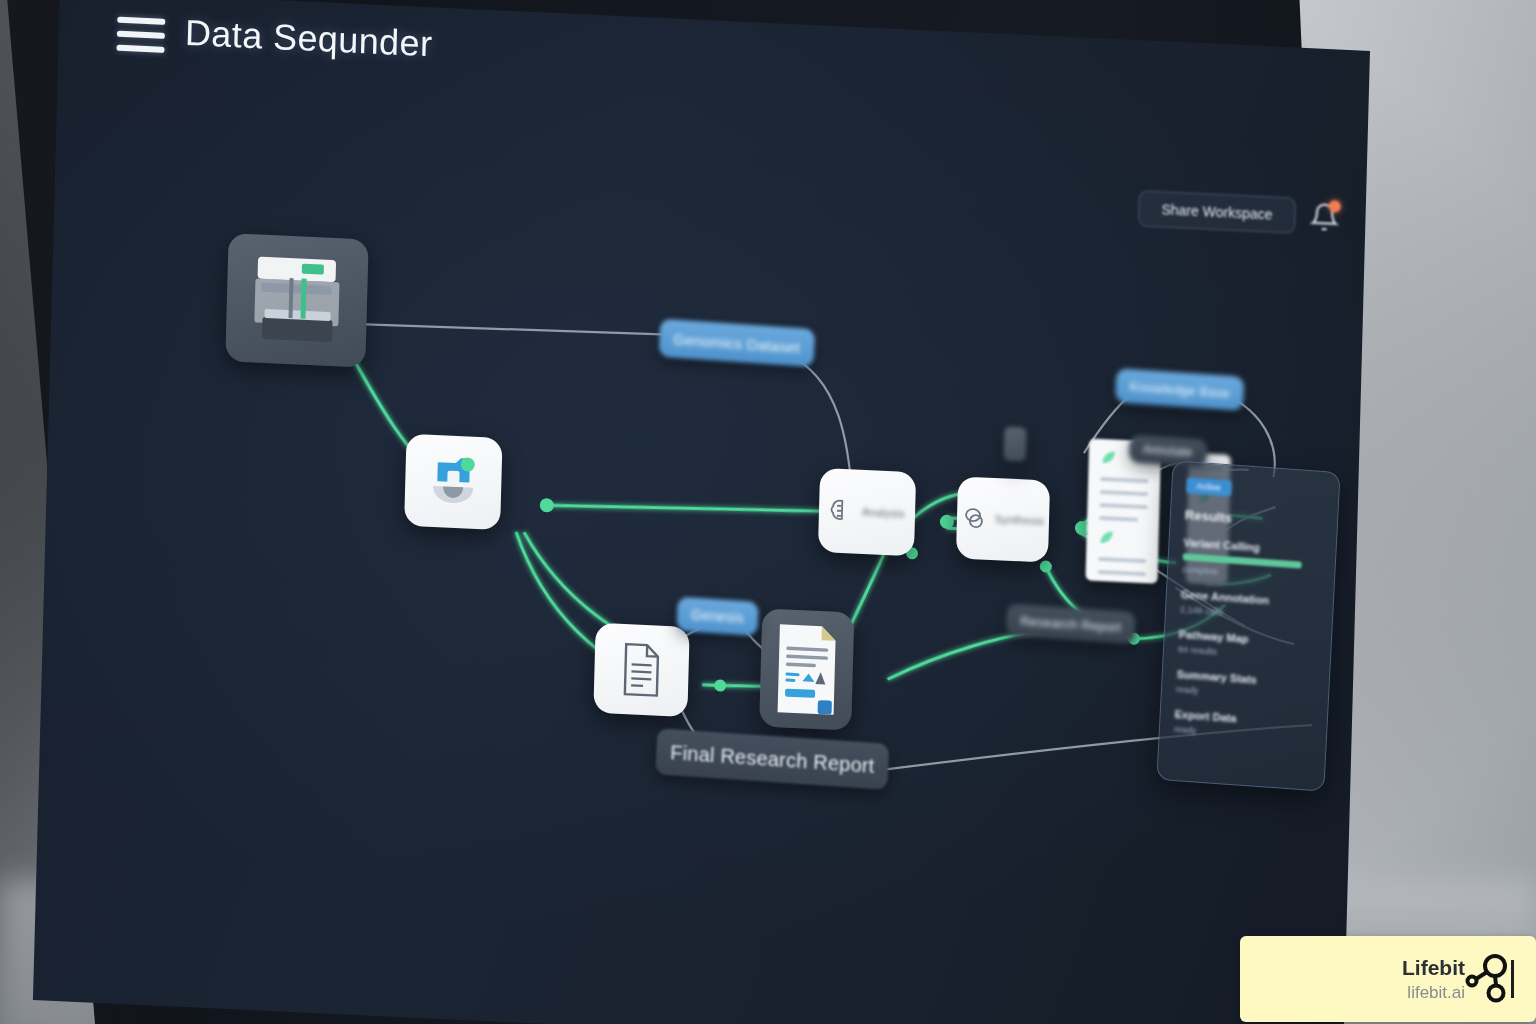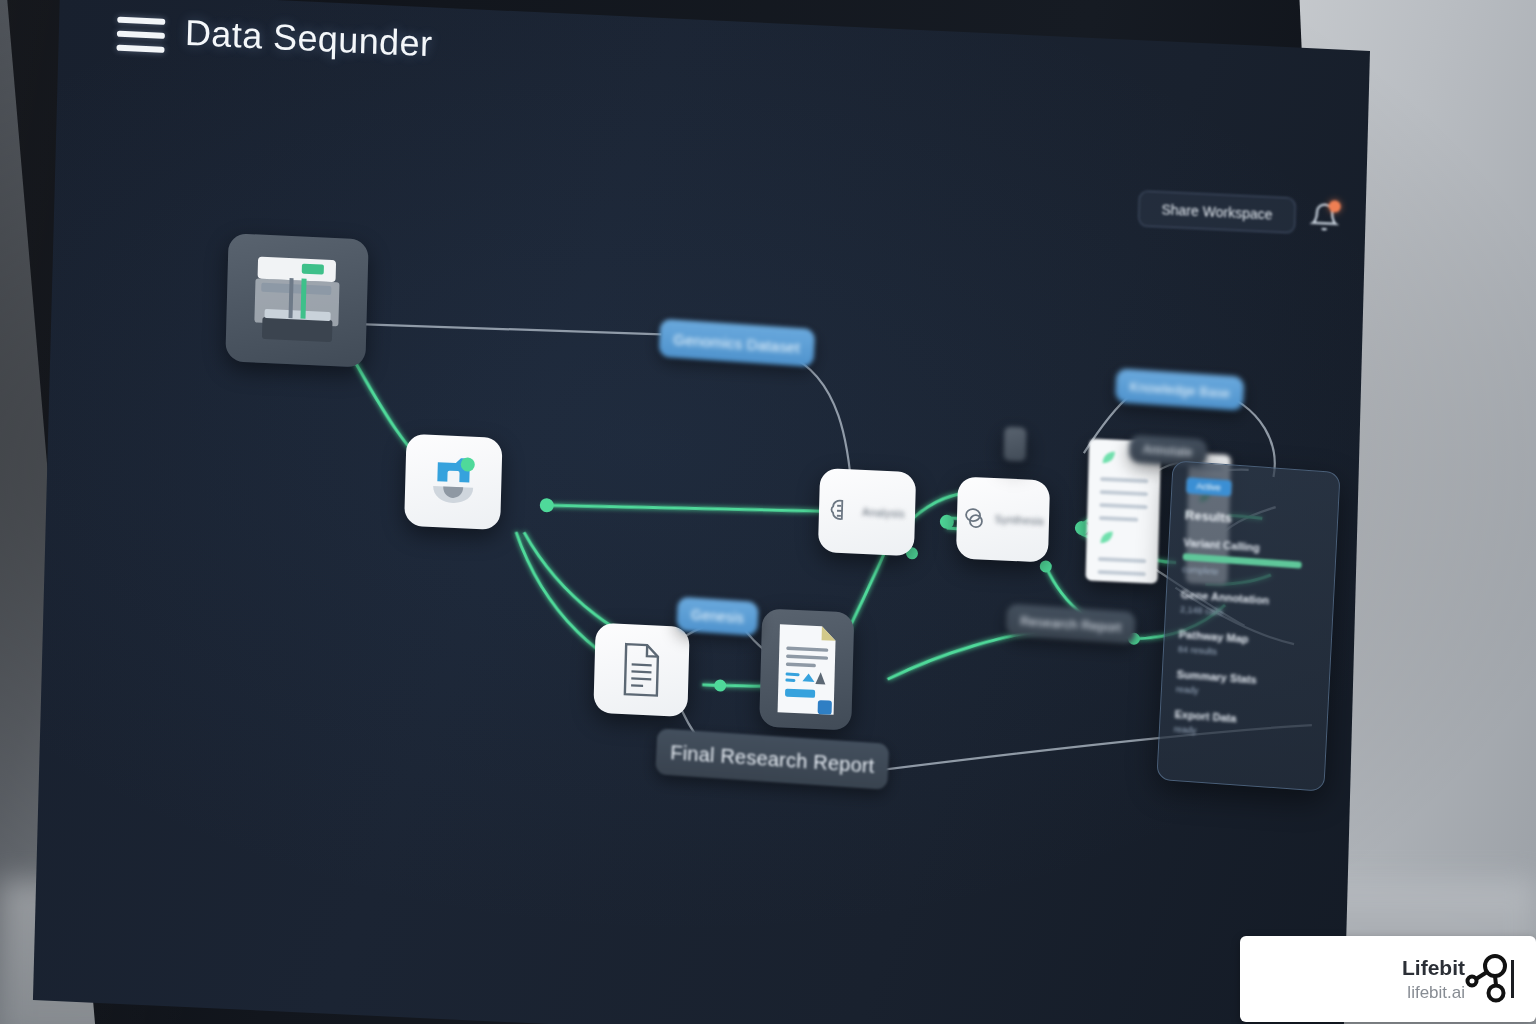--- a/index.html
+++ b/index.html
@@ -96,21 +96,21 @@
       padding:3px 10px;border-radius:4px;filter:blur(1.4px);}
   .panel h4{margin:14px 0 0;font-size:13px;color:#f0f4f9;filter:blur(1.6px);font-weight:700;}
   .panel .row{margin-top:14px;}
   .panel .row .t{font-size:11px;color:#e4eaf2;filter:blur(1.6px);font-weight:600;}
   .panel .row .bar{height:7px;border-radius:3px;background:#5fc79a;margin-top:5px;
       width:86%;filter:blur(1.3px);}
   .panel .row .s{font-size:9px;color:#9fb0c4;filter:blur(1.5px);margin-top:4px;}
 
   
   .wm{position:absolute;right:0px;bottom:2px;width:296px;height:86px;
-      background:#ffffff;border-radius:6px;box-shadow:0 3px 10px rgba(0,0,0,.30);
+      background:#fef9c3;border-radius:6px;box-shadow:0 3px 10px rgba(0,0,0,.30);
       display:flex;align-items:center;justify-content:flex-end;padding-right:22px;
       box-sizing:border-box;}
   .wm .txt{text-align:right;line-height:1.25;}
   .wm .n{font-size:21px;font-weight:700;color:#2b2f36;}
   .wm .u{font-size:17px;color:#878c93;}
   .wm .bar{width:3px;height:38px;background:#1b1d21;}
 </style>
 </head>
 <body>
 

